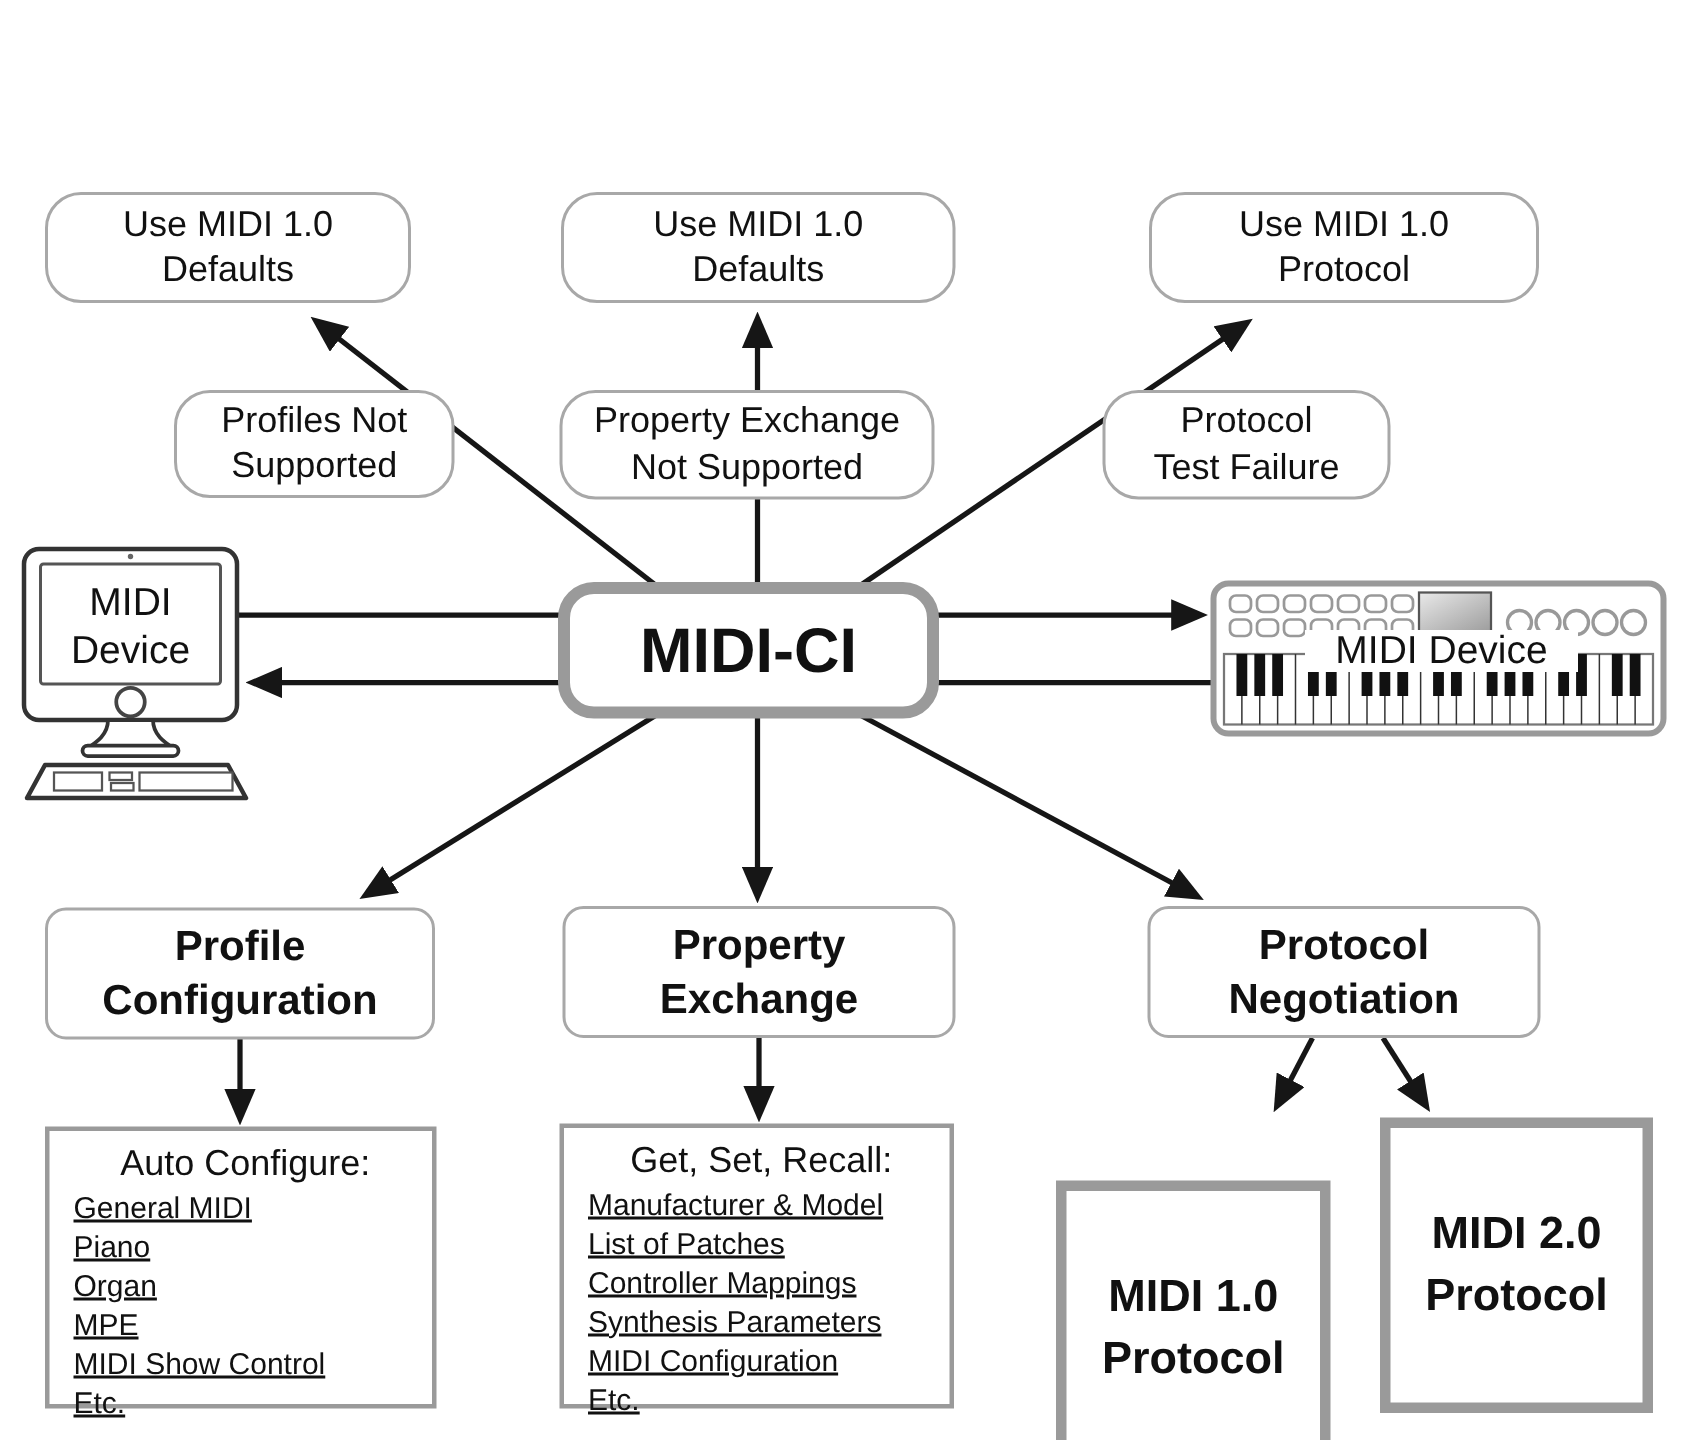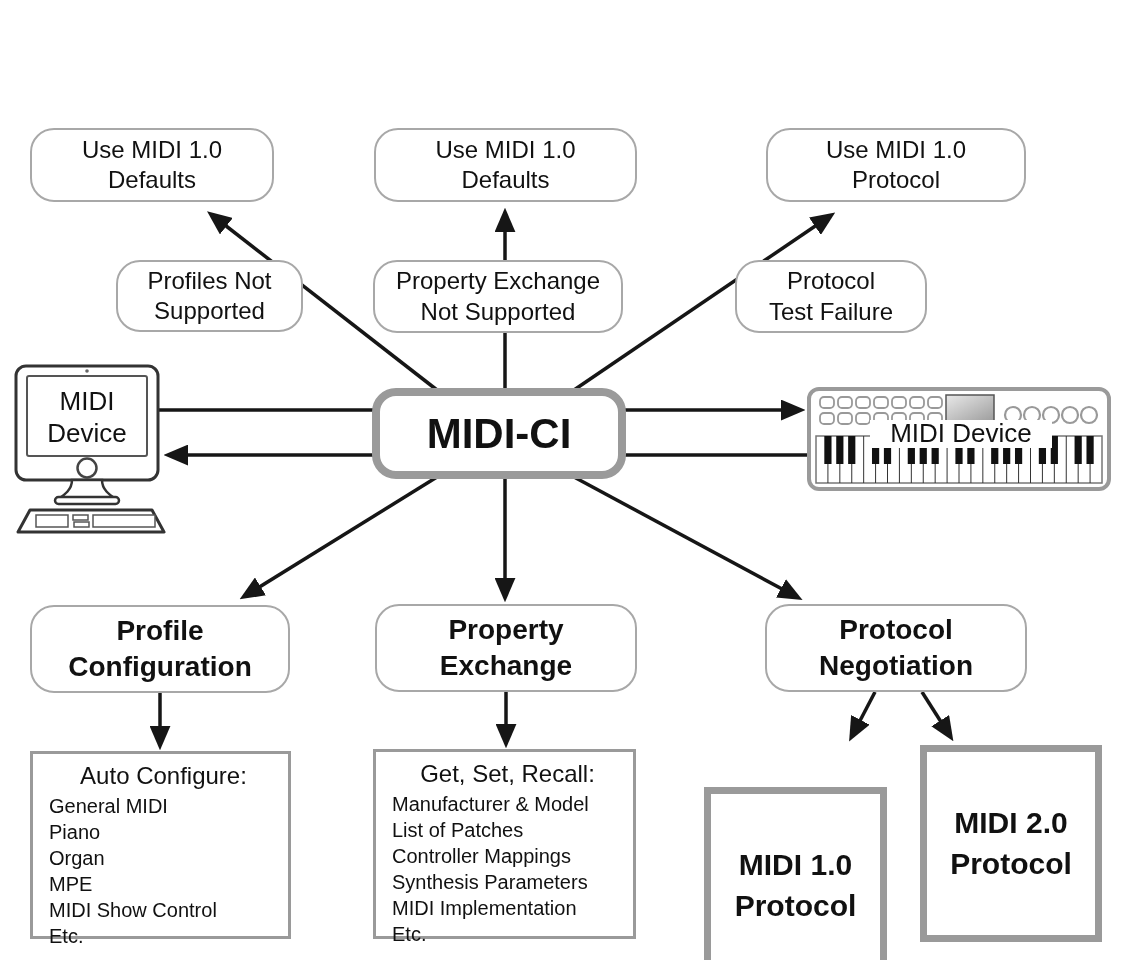--- a/index.html
+++ b/index.html
@@ -14,29 +14,29 @@
   .page-title{
     left:0;top:16px;width:1130px;text-align:center;
     font-size:50px;font-weight:bold;letter-spacing:-1px;z-index:2;
   }
   .box{
     position:absolute;z-index:2;background:#fff;
     display:flex;align-items:center;justify-content:center;text-align:center;
     white-space:pre-line;line-height:1.27;
   }
   .rbox{border:2.5px solid #a8a8a8;border-radius:24px;font-size:24px;}
-  .fnbox{border:2.5px solid #a8a8a8;border-radius:24px;font-size:28px;font-weight:bold;line-height:1.3;}
+  .fnbox{border:2.5px solid #a8a8a8;border-radius:14px;font-size:28px;font-weight:bold;line-height:1.3;}
   .cibox{border:8px solid #9a9a9a;border-radius:24px;font-size:42px;font-weight:bold;}
   .protobox{border:7px solid #9a9a9a;font-size:30px;font-weight:bold;line-height:1.35;}
   .listbox{
     position:absolute;z-index:2;background:#fff;border:3px solid #9a9a9a;
     padding:8px 10px 0 16px;display:block;
   }
   .listbox .list-title{font-size:24px;text-align:center;margin-bottom:3px;}
-  .listbox .list-item{font-size:20px;line-height:1.3;text-align:left;}
+  .listbox .list-item{font-size:20px;line-height:1.3;text-align:left;text-decoration:underline;}
   svg text{fill:#111;font-family:"Liberation Sans","DejaVu Sans",sans-serif;}
 </style>
 </head>
 <body>
 
 <div id="stage">
 
   <svg id="arrow-layer" width="1130" height="960">
     <defs>
       <marker id="ah" markerWidth="7" markerHeight="6" refX="5.2" refY="3" orient="auto" markerUnits="strokeWidth">
@@ -187,21 +187,21 @@
     <div class="list-item">MIDI Show Control</div>
     <div class="list-item">Etc.</div>
   </div>
 
   <div class="listbox" style="left:373px;top:749px;width:263px;height:190px;">
     <div class="list-title">Get, Set, Recall:</div>
     <div class="list-item">Manufacturer &amp; Model</div>
     <div class="list-item">List of Patches</div>
     <div class="list-item">Controller Mappings</div>
     <div class="list-item">Synthesis Parameters</div>
-    <div class="list-item">MIDI Implementation</div>
+    <div class="list-item">MIDI Configuration</div>
     <div class="list-item">Etc.</div>
   </div>
 
   <div class="box protobox" style="left:704px;top:787px;width:183px;height:197px;">MIDI 1.0
 Protocol</div>
   <div class="box protobox" style="left:920px;top:745px;width:182px;height:197px;">MIDI 2.0
 Protocol</div>
 
 </div>
 

